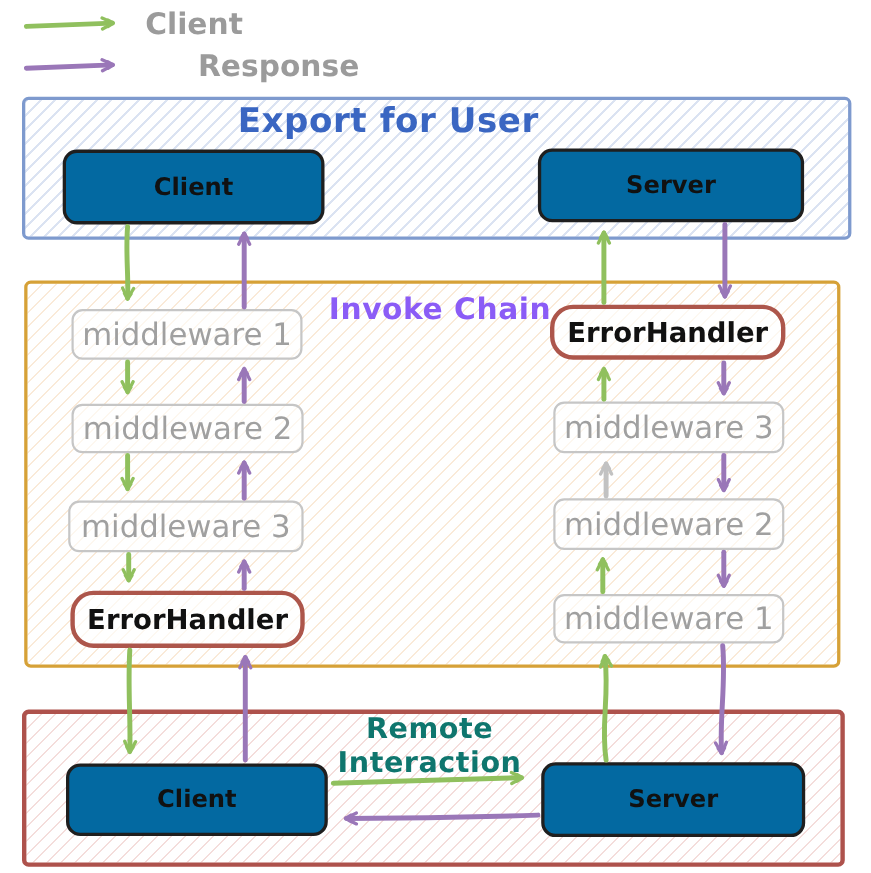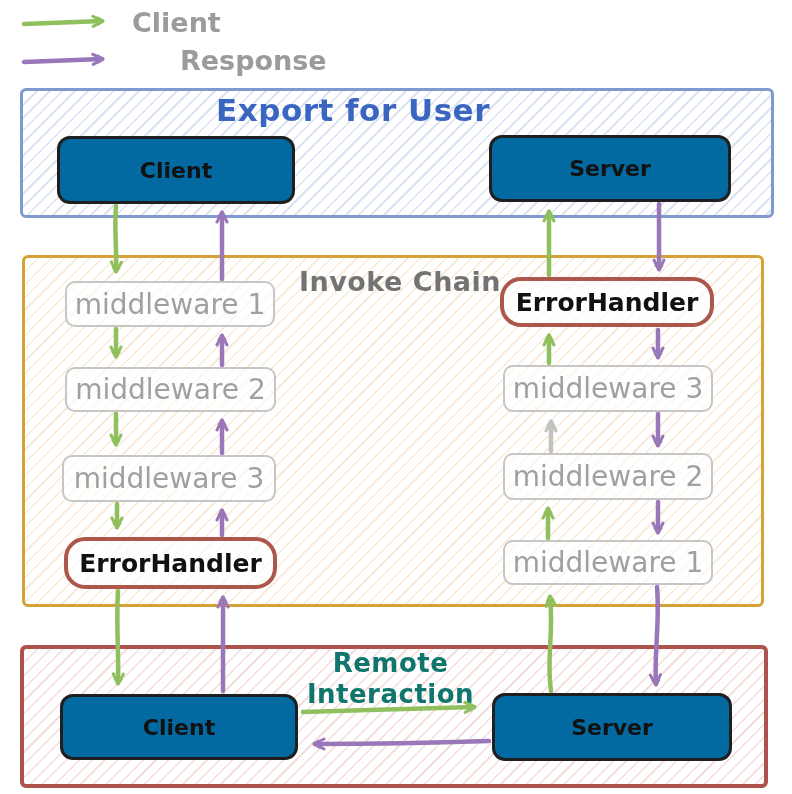--- a/index.html
+++ b/index.html
@@ -62,21 +62,21 @@
 </head>
 <body>
 
 <div id="canvas">
 
   <div class="region export"></div>
   <div class="region invoke"></div>
   <div class="region remote"></div>
 
   <div class="gtitle export" style="color: rgb(58, 102, 194);">Export for User</div>
-  <div class="gtitle invoke" style="color: #737373;">Invoke Chain</div>
+  <div class="gtitle invoke" style="color: #8b5cf6;">Invoke Chain</div>
   <div class="gtitle remote" style="color: #0f766e;">Remote Interaction</div>
 
   <div class="legend-label" id="legend-request-label">Client</div>
   <div class="legend-label" id="legend-response-label">Response</div>
 
   <div class="node solid" id="n-client-top">Client</div>
   <div class="node solid" id="n-server-top">Server</div>
 
   <div class="node mw" id="n-mw1-left">middleware 1</div>
   <div class="node mw" id="n-mw2-left">middleware 2</div>

